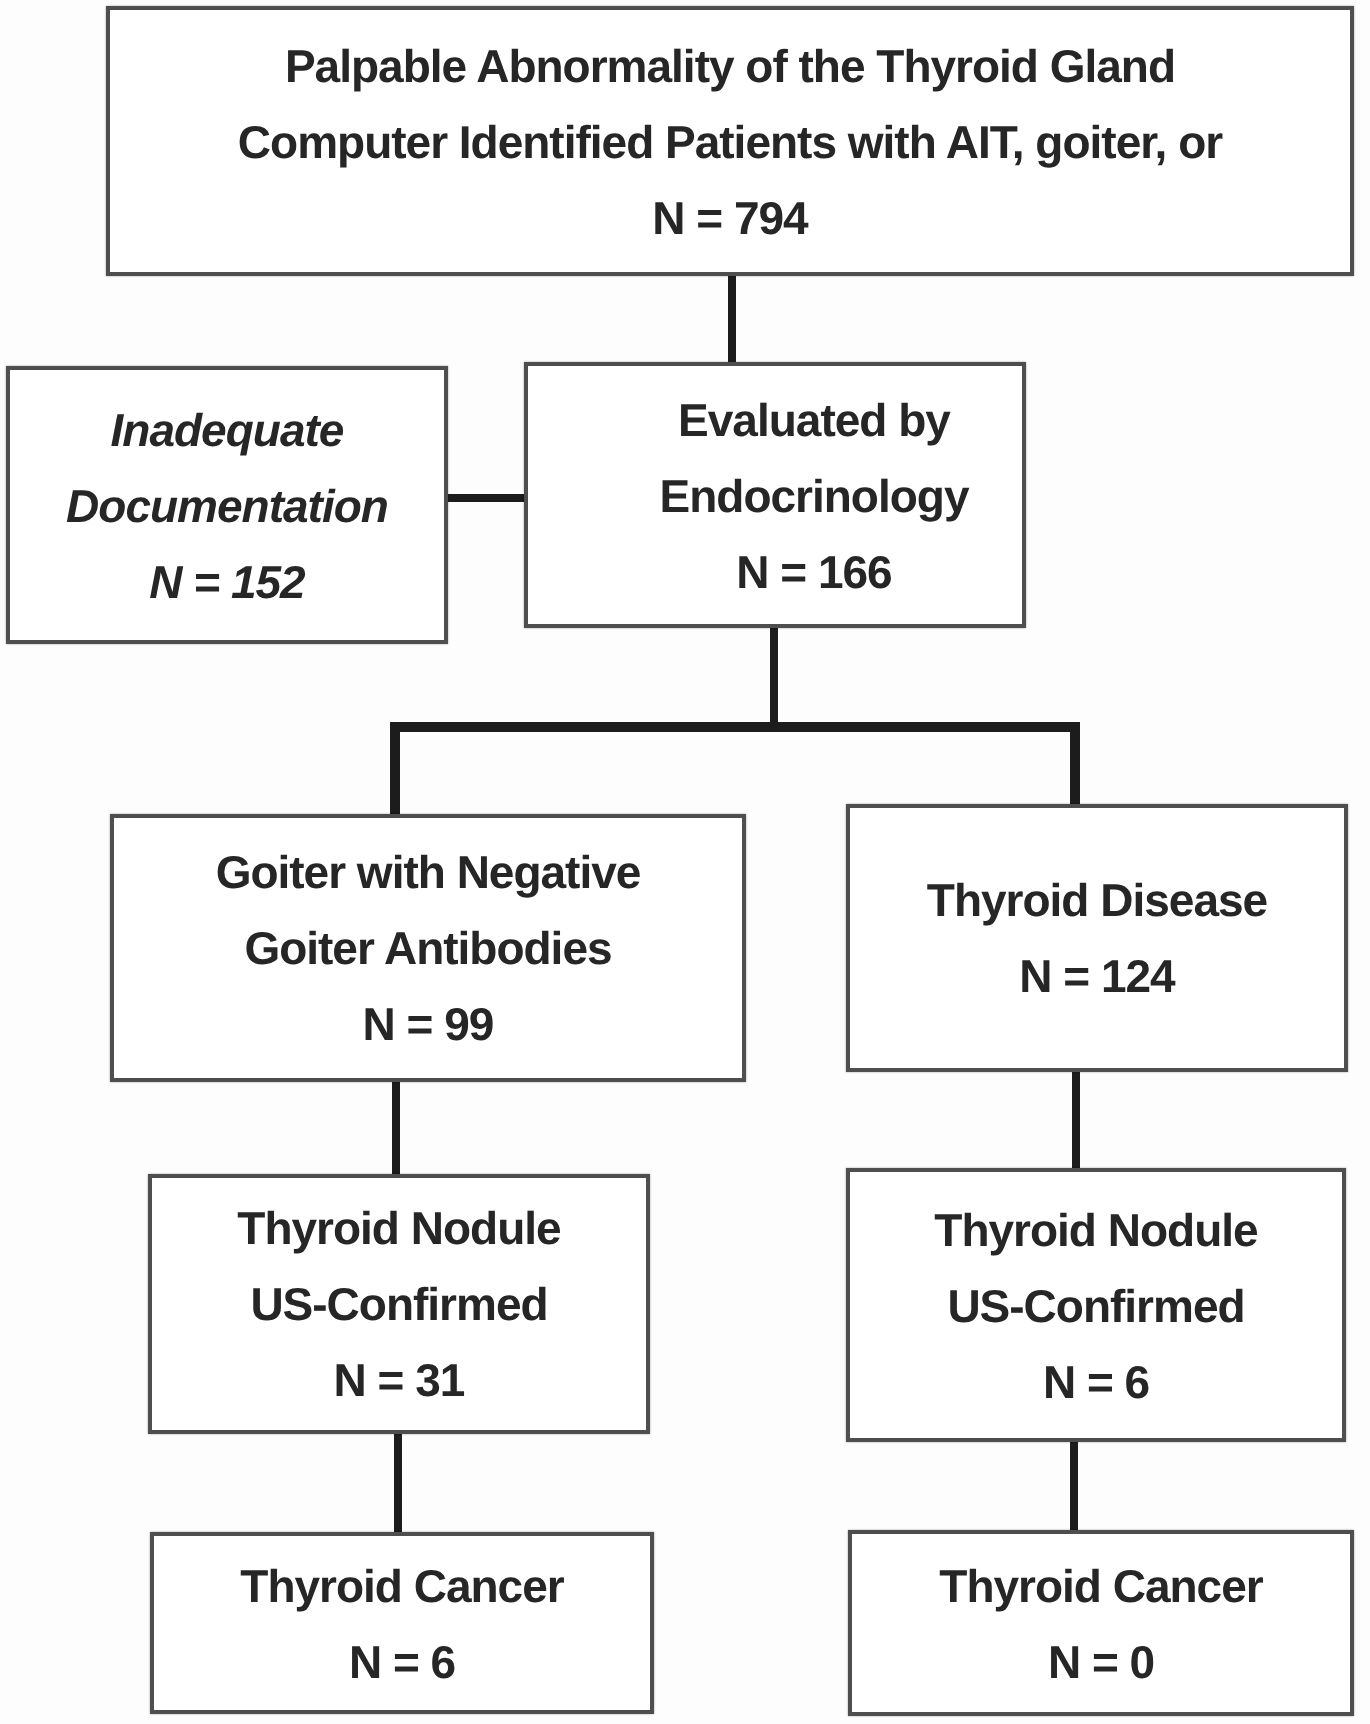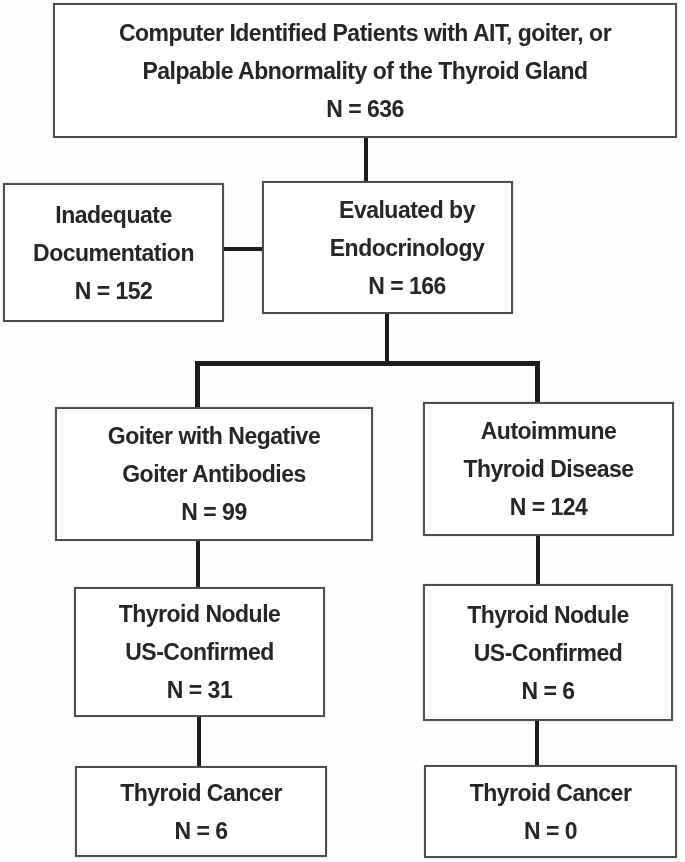--- a/index.html
+++ b/index.html
@@ -38,21 +38,21 @@
     z-index:2;
   }
   .box .ln{white-space:nowrap;}
   .conn{
     position:absolute;
     background:var(--line-color);
     z-index:1;
   }
   
   #n-identified {left:53px;  top:3px;   width:624px; height:135px;}
-  #n-inadequate {left:3px;   top:183px; width:221px; height:139px;}
+  #n-inadequate {left:3px;   top:183px; width:221px; height:139px;font-style:italic;}
   #n-evaluated  {left:262px; top:181px; width:251px; height:133px;padding-left:39px;}
   #n-goiter     {left:55px;  top:407px; width:318px; height:134px;}
   #n-autoimmune {left:423px; top:402px; width:251px; height:134px;}
   #n-nodule-l   {left:74px;  top:587px; width:251px; height:130px;}
   #n-nodule-r   {left:423px; top:584px; width:250px; height:137px;}
   #n-cancer-l   {left:75px;  top:766px; width:252px; height:91px;}
   #n-cancer-r   {left:424px; top:765px; width:253px; height:93px;}
   
   #c-v1 {left:364px; top:136px; width:4px;   height:47px;}
   #c-h1 {left:222px; top:247px; width:42px;  height:4px;}
@@ -64,23 +64,23 @@
   #c-v6 {left:536px; top:534px; width:4px;   height:52px;}
   #c-v7 {left:197px; top:715px; width:4px;   height:53px;}
   #c-v8 {left:535px; top:719px; width:4px;   height:48px;}
 </style>
 </head>
 <body>
 
 <div class="canvas">
 
   <div class="box" id="n-identified">
+    <div class="ln">Palpable Abnormality of the Thyroid Gland</div>
     <div class="ln">Computer Identified Patients with AIT, goiter, or</div>
-    <div class="ln">Palpable Abnormality of the Thyroid Gland</div>
-    <div class="ln">N = 636</div>
+    <div class="ln">N = 794</div>
   </div>
 
   <div class="box" id="n-inadequate">
     <div class="ln">Inadequate</div>
     <div class="ln">Documentation</div>
     <div class="ln">N = 152</div>
   </div>
 
   <div class="box" id="n-evaluated">
     <div class="ln">Evaluated by</div>
@@ -88,21 +88,20 @@
     <div class="ln">N = 166</div>
   </div>
 
   <div class="box" id="n-goiter">
     <div class="ln">Goiter with Negative</div>
     <div class="ln">Goiter Antibodies</div>
     <div class="ln">N = 99</div>
   </div>
 
   <div class="box" id="n-autoimmune">
-    <div class="ln">Autoimmune</div>
     <div class="ln">Thyroid Disease</div>
     <div class="ln">N = 124</div>
   </div>
 
   <div class="box" id="n-nodule-l">
     <div class="ln">Thyroid Nodule</div>
     <div class="ln">US-Confirmed</div>
     <div class="ln">N = 31</div>
   </div>
 

